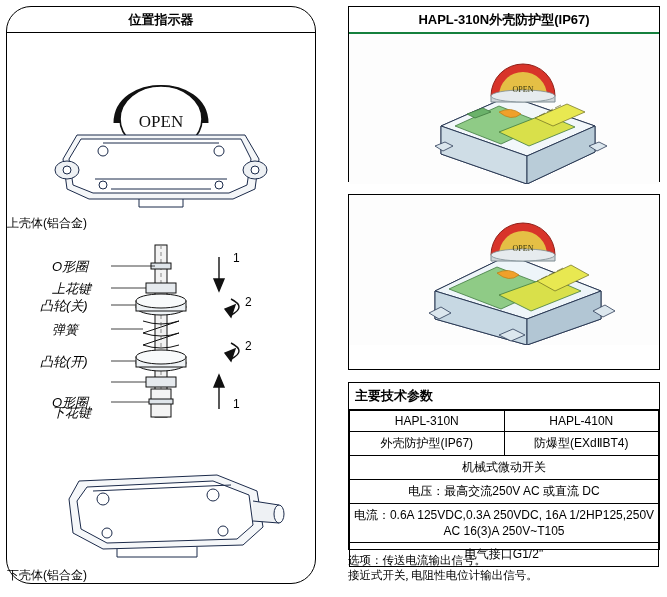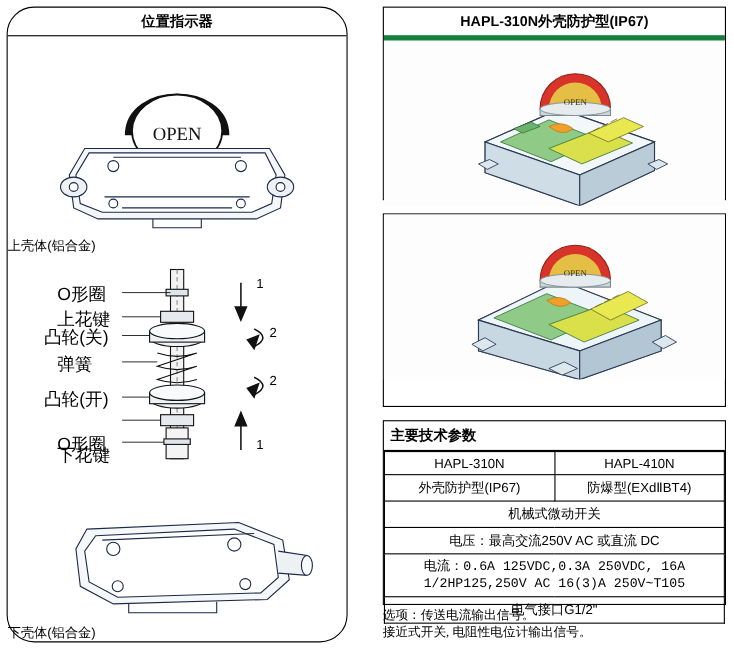--- a/index.html
+++ b/index.html
@@ -1,33 +1,33 @@
 <!DOCTYPE html>
 <html><head>
 <meta charset="utf-8">
 <style>
   html,body{margin:0;padding:0;}
   body{width:667px;height:597px;background:#ffffff;font-family:"Liberation Sans","DejaVu Sans",sans-serif;color:#000;position:relative;overflow:hidden;}
   .panel{position:absolute;border:1px solid #000;box-sizing:border-box;}
-  .panel-title{text-align:center;font-size:13px;font-weight:bold;padding:4px 0 3px;border-bottom:5px solid #15803d;}
+  .panel-title{text-align:center;font-size:13px;font-weight:bold;padding:4px 0 3px;border-bottom:2px solid #15803d;}
   
   #left-panel{left:6px;top:6px;width:310px;height:578px;border-radius:25px;}
   #left-title{border-bottom:1px solid #000;}
   .cap{ text-align:left;font-size:12px;}
   
   #panel-310{left:348px;top:6px;width:312px;height:176px;}
   #panel-410{left:348px;top:194px;width:312px;height:176px;}
   #panel-spec{left:348px;top:382px;width:312px;height:168px;}
   .img-area{position:relative;width:100%;height:calc(100% - 24px);background:#fdfdfd;overflow:hidden;}
   .spec-title{font-size:13px;font-weight:bold;padding:4px 6px;border-bottom:1px solid #000;}
   table.spec{border-collapse:collapse;width:100%;font-size:12px;}
   table.spec td{border:1px solid #000;text-align:center;padding:3px 2px;}
   .footnote{position:absolute;left:348px;top:553px;width:312px;font-size:11.5px;line-height:15px;font-family:Liberation Serif, serif;}
   
-  .lbl{font-size:16px;position:absolute;white-space:nowrap;}
+  .lbl{font-size:13px;position:absolute;white-space:nowrap;font-style:italic;}
   .num{font-size:12px;position:absolute;}
   svg{display:block;}
 </style>
 </head>
 <body>
 
 <div class="panel" id="left-panel">
   <div class="panel-title" id="left-title">位置指示器</div>
 
   <div style="position:relative;width:100%;height:553px;">
@@ -242,21 +242,21 @@
       <td>外壳防护型(IP67)</td>
       <td>防爆型(EXdⅡBT4)</td>
     </tr>
     <tr>
       <td colspan="2">机械式微动开关</td>
     </tr>
     <tr>
       <td colspan="2">电压：最高交流250V  AC 或直流 DC</td>
     </tr>
     <tr>
-      <td colspan="2" style="line-height:16px;font-family:Liberation Mono, monospace;">电流：0.6A 125VDC,0.3A  250VDC, 16A 1/2HP125,250V AC 16(3)A 250V~T105</td>
+      <td colspan="2" style="line-height:16px;">电流：0.6A 125VDC,0.3A  250VDC, 16A 1/2HP125,250V AC 16(3)A 250V~T105</td>
     </tr>
     <tr>
       <td colspan="2">电气接口G1/2"</td>
     </tr>
   </tbody>
     </table>
 </div>
 
 <div class="footnote">
   <div>选项：传送电流输出信号。</div>

